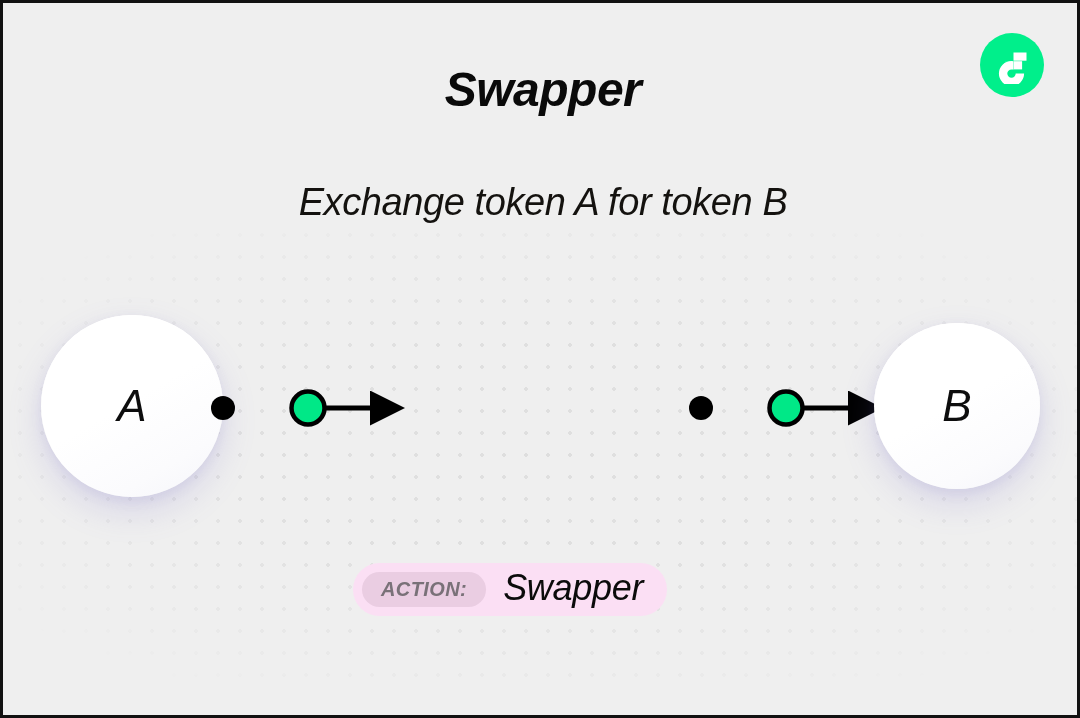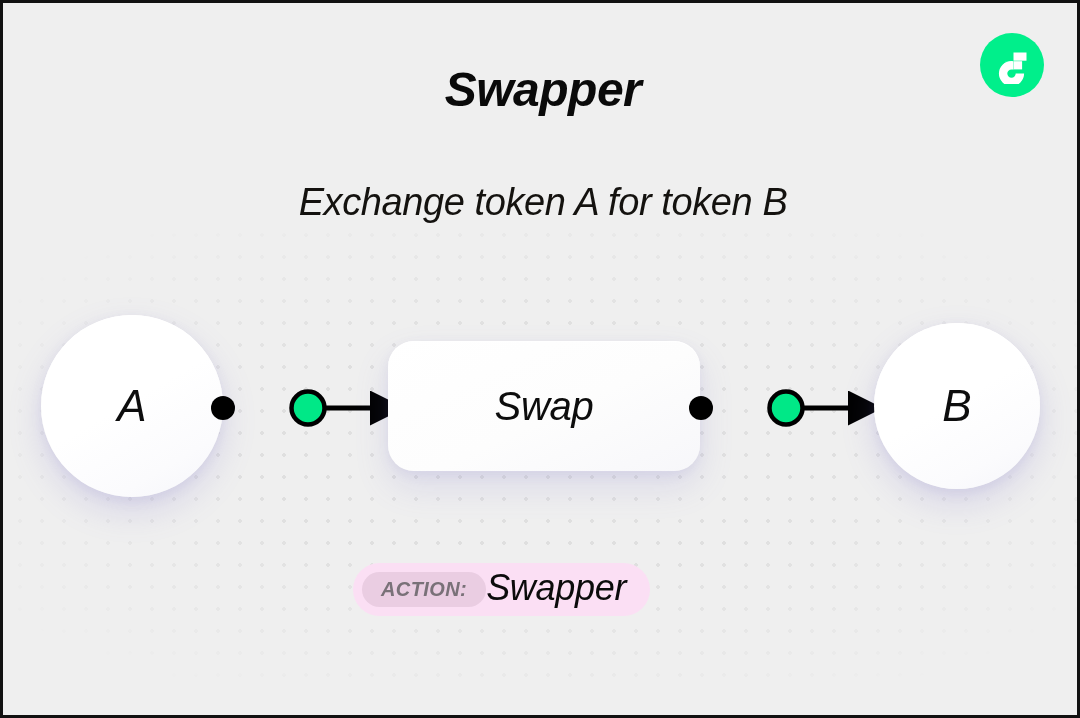--- a/index.html
+++ b/index.html
@@ -156,20 +156,21 @@
   .action-badge {
     position: absolute;
     left: 350px;
     top: 560px;
     height: 53px;
     border-radius: 27px;
     background: #fbdff4;
     display: flex;
     align-items: center;
     padding: 0 24px 0 9px;
+    gap: 17px;
   }
 
   .action-chip {
     background: #eacde2;
     border-radius: 19px;
     padding: 7px 19px 8px 19px;
     font-size: 20px;
     font-weight: 700;
     letter-spacing: 0.4px;
     color: #797178;
@@ -230,23 +231,20 @@
       <line x1="14" y1="25" x2="100" y2="25" stroke="url(#edgeGradL)" stroke-width="5"></line>
 
       <line x1="100" y1="25" x2="172" y2="25" stroke="#000000" stroke-width="5" marker-end="url(#arrowL)"></line>
 
       <circle cx="14" cy="25" r="12" fill="#000000"></circle>
 
       <circle cx="99" cy="25" r="16.5" fill="#00e887" stroke="#000000" stroke-width="4.5"></circle>
     </svg>
   </div>
 
-  <div class="node-swap">
-    <span>Swap</span>
-  </div>
 
   <div class="edge edge-right">
     <svg width="190" height="52" viewBox="0 0 190 52">
       <defs>
         <linearGradient id="edgeGradR" x1="0" y1="0" x2="1" y2="0">
           <stop offset="0%" stop-color="#000000"></stop>
           <stop offset="40%" stop-color="#0f7a4e"></stop>
           <stop offset="70%" stop-color="#00c97a"></stop>
           <stop offset="100%" stop-color="#00e887"></stop>
         </linearGradient>

